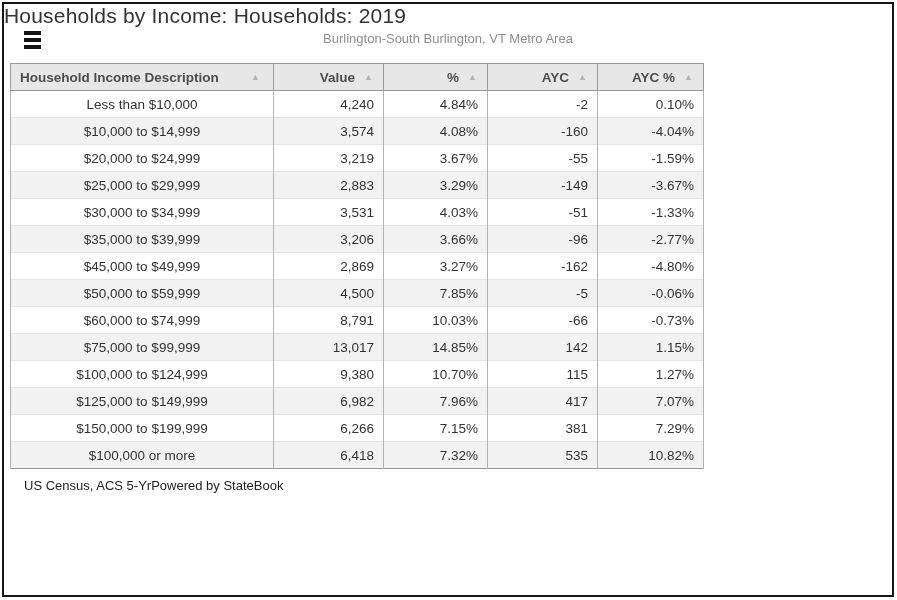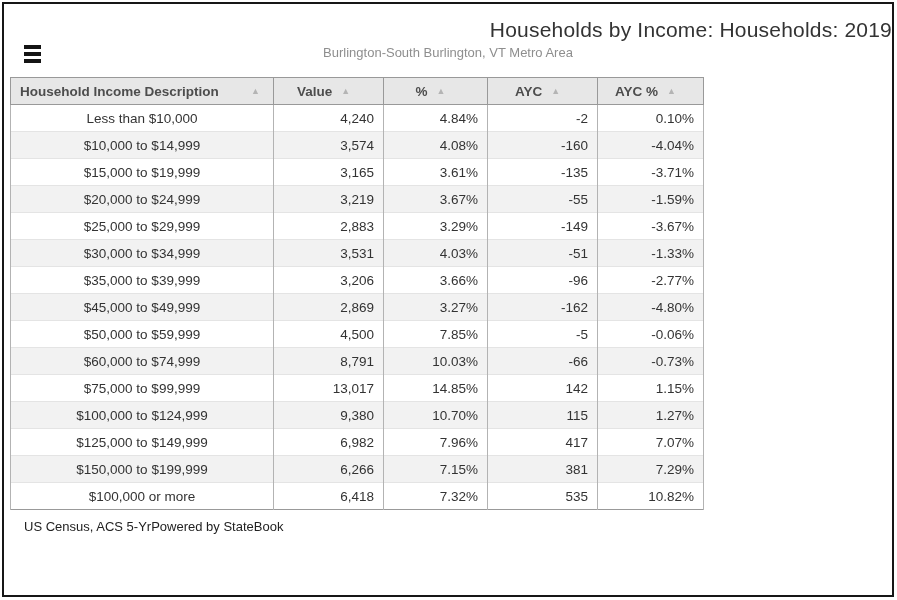--- a/index.html
+++ b/index.html
@@ -1,31 +1,31 @@
 <!DOCTYPE html>
 <html><head>
 <meta charset="utf-8">
 <style>
   * { margin:0; padding:0; box-sizing:border-box; }
   html,body { width:897px; height:600px; background:#fff;
               font-family:"Liberation Sans", sans-serif; }
   .widget { position:absolute; left:2px; top:2px; width:892px; height:595px;
             border:2px solid #161616; background:#fff; overflow:hidden; }
-  .title { margin-top:14px; text-align:right; font-size:21px; font-weight:400;
+  .title { text-align:left; font-size:21px; font-weight:400;
            color:#333; letter-spacing:0.2px; }
   .meta-row { position:relative; margin-top:3px; height:20px; }
   .hamburger { position:absolute; left:20px; top:0; width:17px; height:18px;
                cursor:pointer; }
   .hamburger .bar { width:17px; height:4px; background:#141414; margin-bottom:3px; }
   .subtitle { text-align:center; font-size:13px; color:#8e8e8e; }
   table { margin:12px 0 0 6px; border-collapse:collapse; table-layout:fixed;
           width:693px; border:1px solid #999;padding-left:40px; }
   th { background:#e7e7e7; color:#4d4d4d; font-size:13.5px; font-weight:700;
        height:27px; border:1px solid #999; padding:0; cursor:pointer; }
-  .hwrap { display:flex; align-items:center; justify-content:center;
+  .hwrap { display:flex; align-items:center; justify-content:flex-end;
            gap:9px; padding-right:10px; }
   .th-desc .hwrap { justify-content:space-between; padding:0 13px 0 9px; }
   .sort-arrow { color:#b4b4b4; font-size:9px; line-height:1; }
   td { font-size:13.5px; color:#333; height:27px; padding:0 9px;
        border-left:1px solid #b3b3b3; border-right:1px solid #b3b3b3;
        border-top:1px solid #e4e4e4; background:#fff; }
   tbody tr:nth-child(even) td { background:#f2f2f2; }
   td.left { text-align:center; }
   td.right { text-align:right; }
   .footer { width:881px; display:flex; justify-content:flex-start;
@@ -98,27 +98,20 @@
           <td class="right">0.10%</td>
         </tr>
         <tr>
           <td class="left">$10,000 to $14,999</td>
           <td class="right">3,574</td>
           <td class="right">4.08%</td>
           <td class="right">-160</td>
           <td class="right">-4.04%</td>
         </tr>
         <tr>
-          <td class="left">$15,000 to $19,999</td>
-          <td class="right">3,165</td>
-          <td class="right">3.61%</td>
-          <td class="right">-135</td>
-          <td class="right">-3.71%</td>
-        </tr>
-        <tr>
           <td class="left">$20,000 to $24,999</td>
           <td class="right">3,219</td>
           <td class="right">3.67%</td>
           <td class="right">-55</td>
           <td class="right">-1.59%</td>
         </tr>
         <tr>
           <td class="left">$25,000 to $29,999</td>
           <td class="right">2,883</td>
           <td class="right">3.29%</td>

